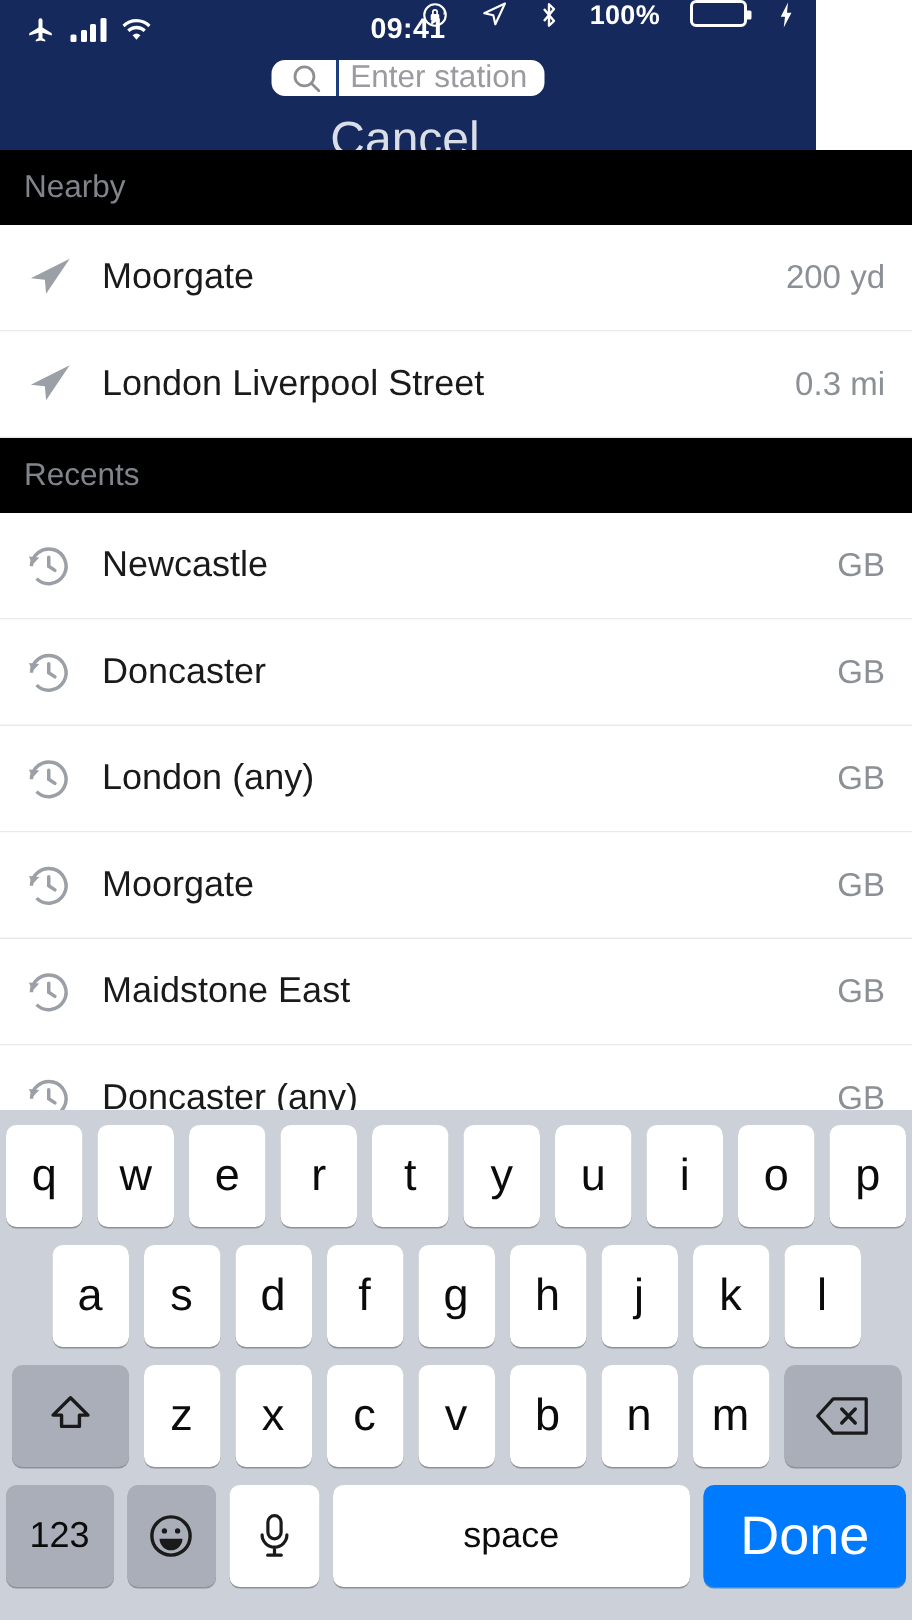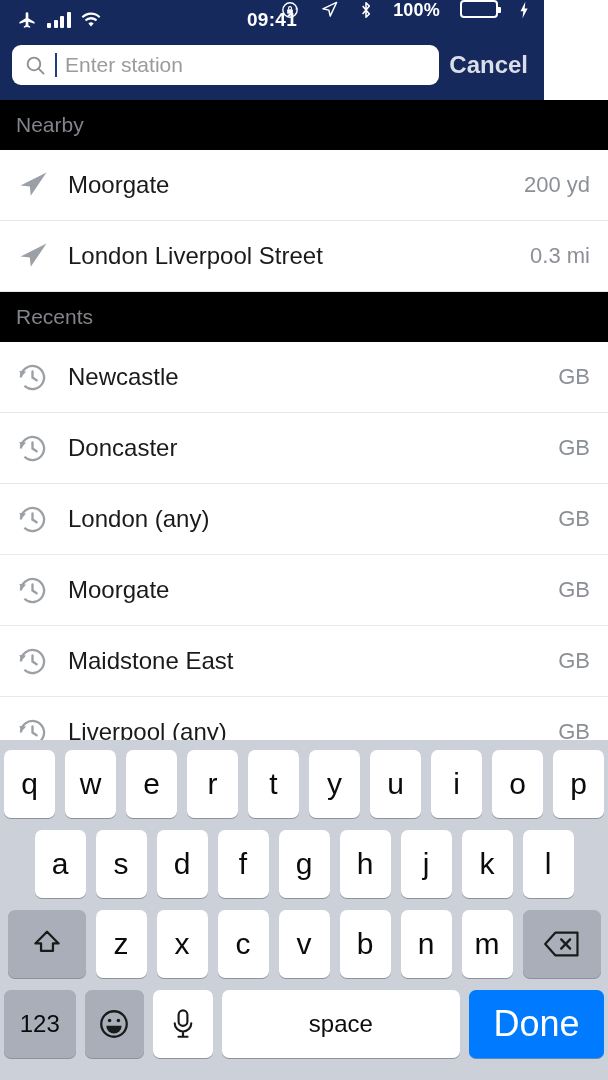--- a/index.html
+++ b/index.html
@@ -36,29 +36,29 @@
     content:""; position:absolute; right:-5px; top:5px;
     width:3px; height:6px; background:#fff; border-radius:0 1px 1px 0;
   }
   .batt-fill { height:100%; background:#4cd964; border-radius:1px; }
   .bars { display:flex; align-items:flex-end; gap:2.5px; height:16px; }
   .bars i { display:block; width:4px; background:#fff; border-radius:1px; }
 
   
   .searchrow {
     height:60px; display:flex; align-items:center;
-    padding:0 12px 10px 12px; gap:10px;
+    padding:0 12px 10px 12px; gap:10px;flex-direction:column;
   }
   .searchfield {
     flex:1; height:40px; background:#fff; border-radius:9px;
     display:flex; align-items:center; padding:0 12px; gap:8px;
   }
   .sf-ph { color:#9a9a9f; font-size:21px; }
   .caret { width:2px; height:24px; background:#1c3f7d; }
-  .cancel { color:#d9dee8; font-size:24px; padding-right:4px; white-space:nowrap;font-weight:bold; }
+  .cancel { color:#d9dee8; font-size:32px; padding-right:4px; white-space:nowrap; }
 
   
   .listwrap { position:absolute; top:100px; left:0; width:608px; height:640px; overflow:hidden; background:#fff; }
   .section-header {
     background:#000000; height:50px; display:flex; align-items:center;
     padding-left:16px; color:#81848a; font-size:21px;
   }
   .row {
     height:71px; display:flex; align-items:center;
     padding:0 18px 0 16px; gap:4px; background:#fff;
@@ -238,21 +238,21 @@
     </div>
 
     <div class="row">
       <span class="row-icon">
         <svg width="33" height="33" viewBox="0 0 24 24">
           <path fill="none" stroke="#9aa0a6" stroke-width="1.7" d="M3.6 12a8.4 8.4 0 1 1 2.5 6"></path>
           <path fill="#9aa0a6" d="M2.4 7.3l5 .4-3.3 3.6z"></path>
           <path fill="none" stroke="#9aa0a6" stroke-width="1.7" stroke-linecap="round" d="M12 7.6V12l3 2"></path>
         </svg>
       </span>
-      <span class="row-label">Liverpool (any)</span>
+      <span class="row-label">Doncaster (any)</span>
       <span class="row-meta">GB</span>
     </div>
   </div>
 
   <div class="keyboard">
 
     <div class="krow">
       <span class="key">q</span>
       <span class="key">w</span>
       <span class="key">e</span>

